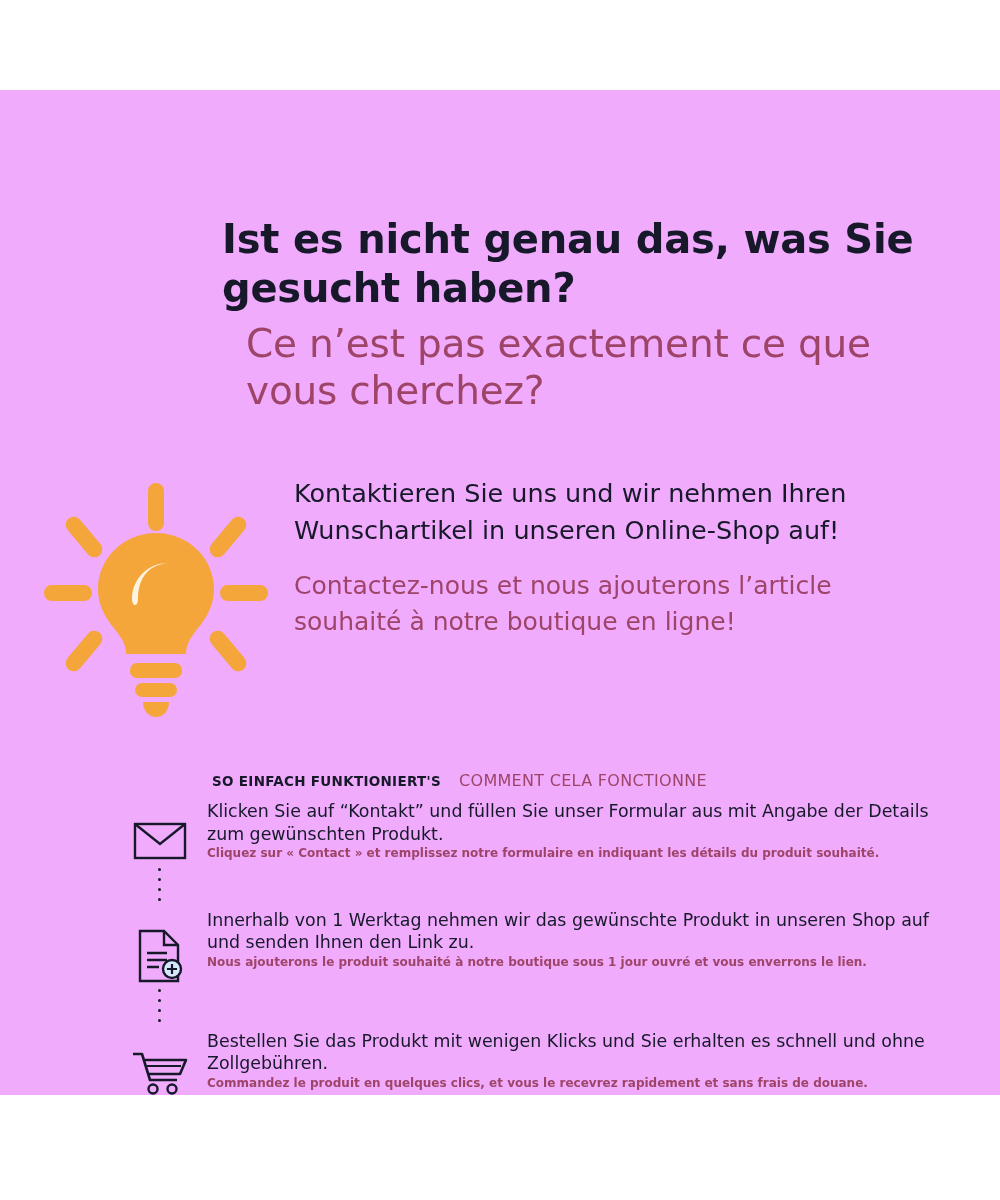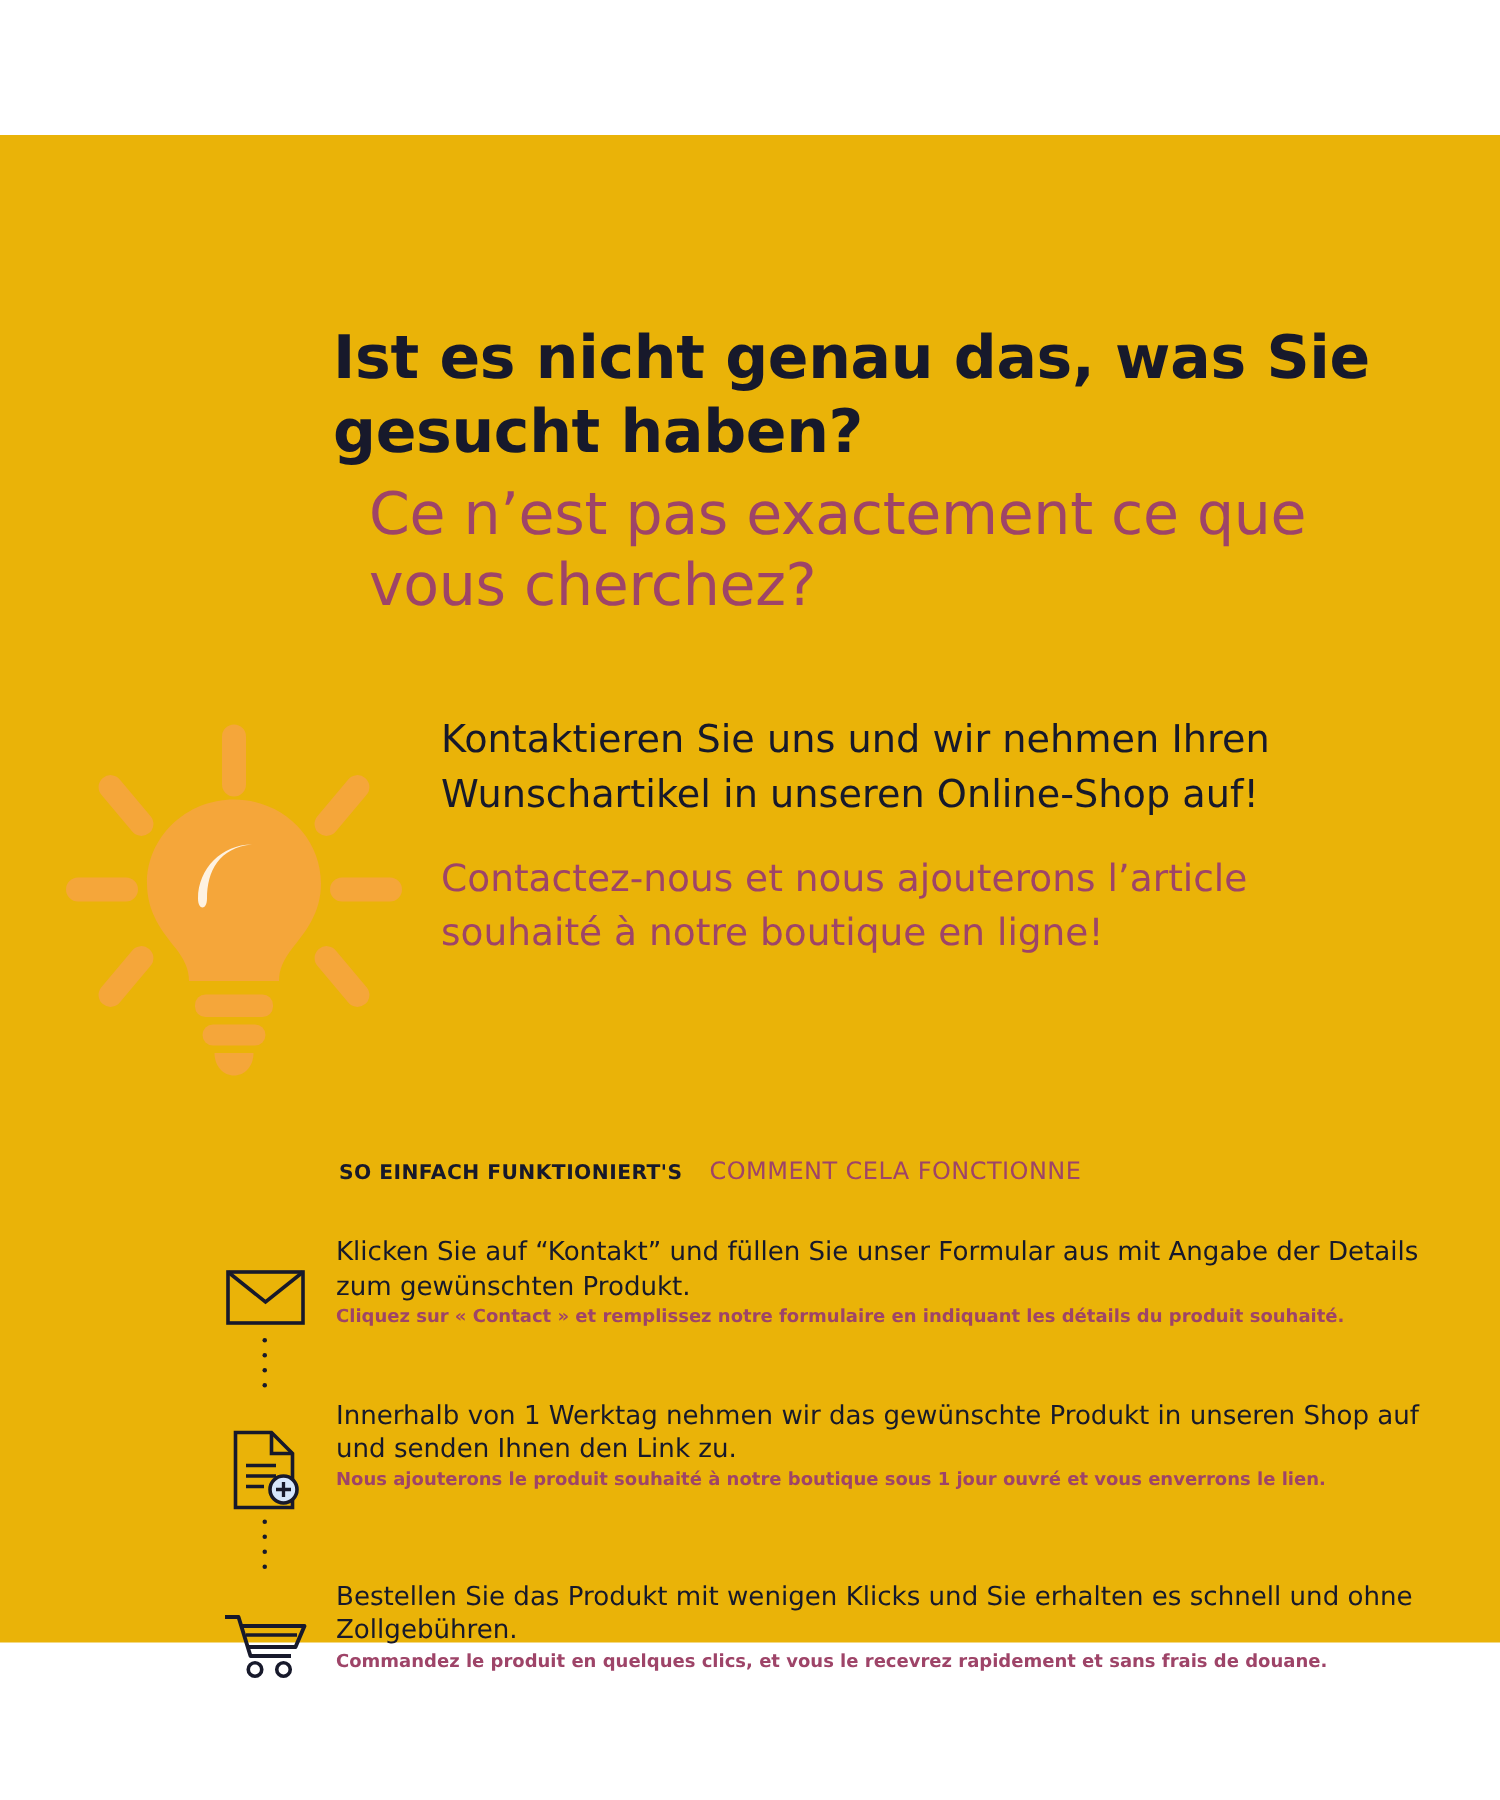--- a/index.html
+++ b/index.html
@@ -12,21 +12,21 @@
     background: #ffffff;
     font-family: "DejaVu Sans", sans-serif;
     overflow: hidden;
   }
   .banner {
     position: absolute;
     left: 0;
     top: 90px;
     width: 1000px;
     height: 1005px;
-    background: #eab308;
+    background: #f0abfc;
   }
   
   .headline-block {
     position: absolute;
     left: 222px;
     top: 125px;
     width: 720px;
   }
   .headline-de {
     font-size: 40px;
@@ -66,44 +66,43 @@
   }
   .sub-fr {
     font-size: 25px;
     line-height: 1.44;
     color: #9e4468;
     margin-top: 20px;
   }
   
   .how-header {
     position: absolute;
-    left: 226px;
+    left: 212px;
     top: 681px;
     display: flex;
     align-items: baseline;
     gap: 18px;
   }
   .how-de {
     font-size: 13.5px;
     font-weight: bold;
     color: #17192b;
     letter-spacing: 0.3px;
   }
   .how-fr {
     font-size: 16px;
     font-weight: normal;
     color: #9e4468;
     letter-spacing: 0.3px;
   }
   .steps {
     position: absolute;
-    left: 129px;
+    left: 112px;
     top: 708px;
     width: 830px;
-    margin-top: 24px;
   }
   .step {
     position: relative;
     display: flex;
     align-items: flex-start;
   }
   .step-icon {
     width: 95px;
     flex: 0 0 95px;
     display: flex;

